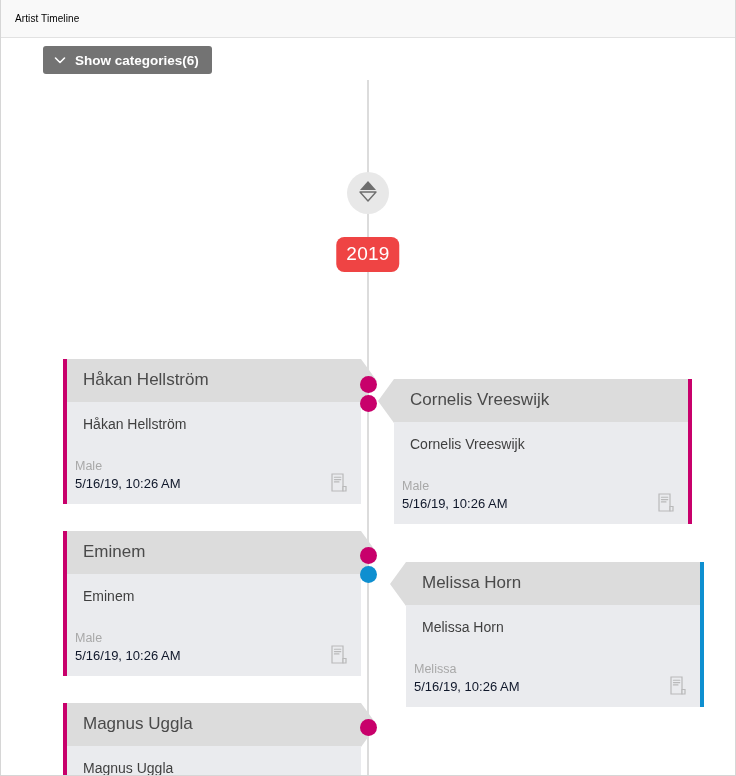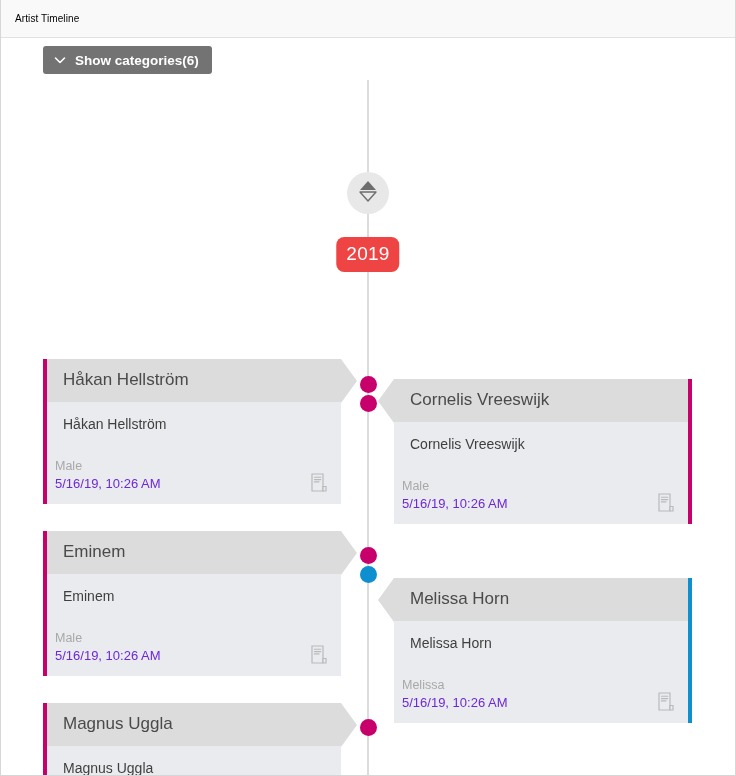--- a/index.html
+++ b/index.html
@@ -135,21 +135,21 @@
   
   .card {
     position: absolute;
     width: 298px;
     background: #eaebee;
     cursor: pointer;
   }
   .card.left  { left: 42px; }
   .card.right { left: 393px; }
 
-  .card.left  { border-left: 4px solid var(--accent); }
+  .card.left  { border-left: 4px solid var(--accent); margin-left: 20px; }
   .card.right { border-right: 4px solid var(--accent); }
 
   .card-head {
     background: #dcdcdc;
     padding: 11px 16px 12px;
     font-size: 17px;
     color: #4a4a4a;
     position: relative;
   }
   
@@ -184,21 +184,21 @@
     align-items: flex-end;
     justify-content: space-between;
   }
   .foot-text { line-height: 1.35; }
   .foot-cat {
     font-size: 12.5px;
     color: #a8a8a8;
   }
   .foot-date {
     font-size: 13px;
-    color: #6d28d9;
+    color: #0f172a;
   }
   .note-icon { display:block; width:16px; height:19px; opacity:.75; }
 </style>
 </head>
 <body>
 
 <div class="app-frame">
 
   <div class="titlebar">
     <span class="titlebar-title">Artist Timeline</span>
@@ -296,21 +296,21 @@
         <span class="note-icon">
           <svg viewBox="0 0 16 19" width="16" height="19" aria-hidden="true">
             <path d="M1 1 H12 V18 H1 Z" fill="none" stroke="#a9a9a9" stroke-width="1.2"></path>
             <path d="M3.4 4.3 H9.8 M3.4 6.6 H9.8 M3.4 8.9 H8" stroke="#a9a9a9" stroke-width="1.1" stroke-linecap="round"></path>
             <path d="M12 13.5 H15 V18 H12 Z" fill="#eaebee" stroke="#a9a9a9" stroke-width="1.2"></path>
           </svg>
         </span>
       </div>
     </div>
 
-    <div class="card right" style="top:498px; --accent:#0e8fd0;">
+    <div class="card right" style="top:482px;margin-left:12px; --accent:#0e8fd0;">
       <div class="card-head">
         <span>Melissa Horn</span>
       </div>
       <div class="card-body">
         <span>Melissa Horn</span>
       </div>
       <div class="card-foot">
         <div class="foot-text">
           <div class="foot-cat">Melissa</div>
           <div class="foot-date">5/16/19, 10:26 AM</div>

